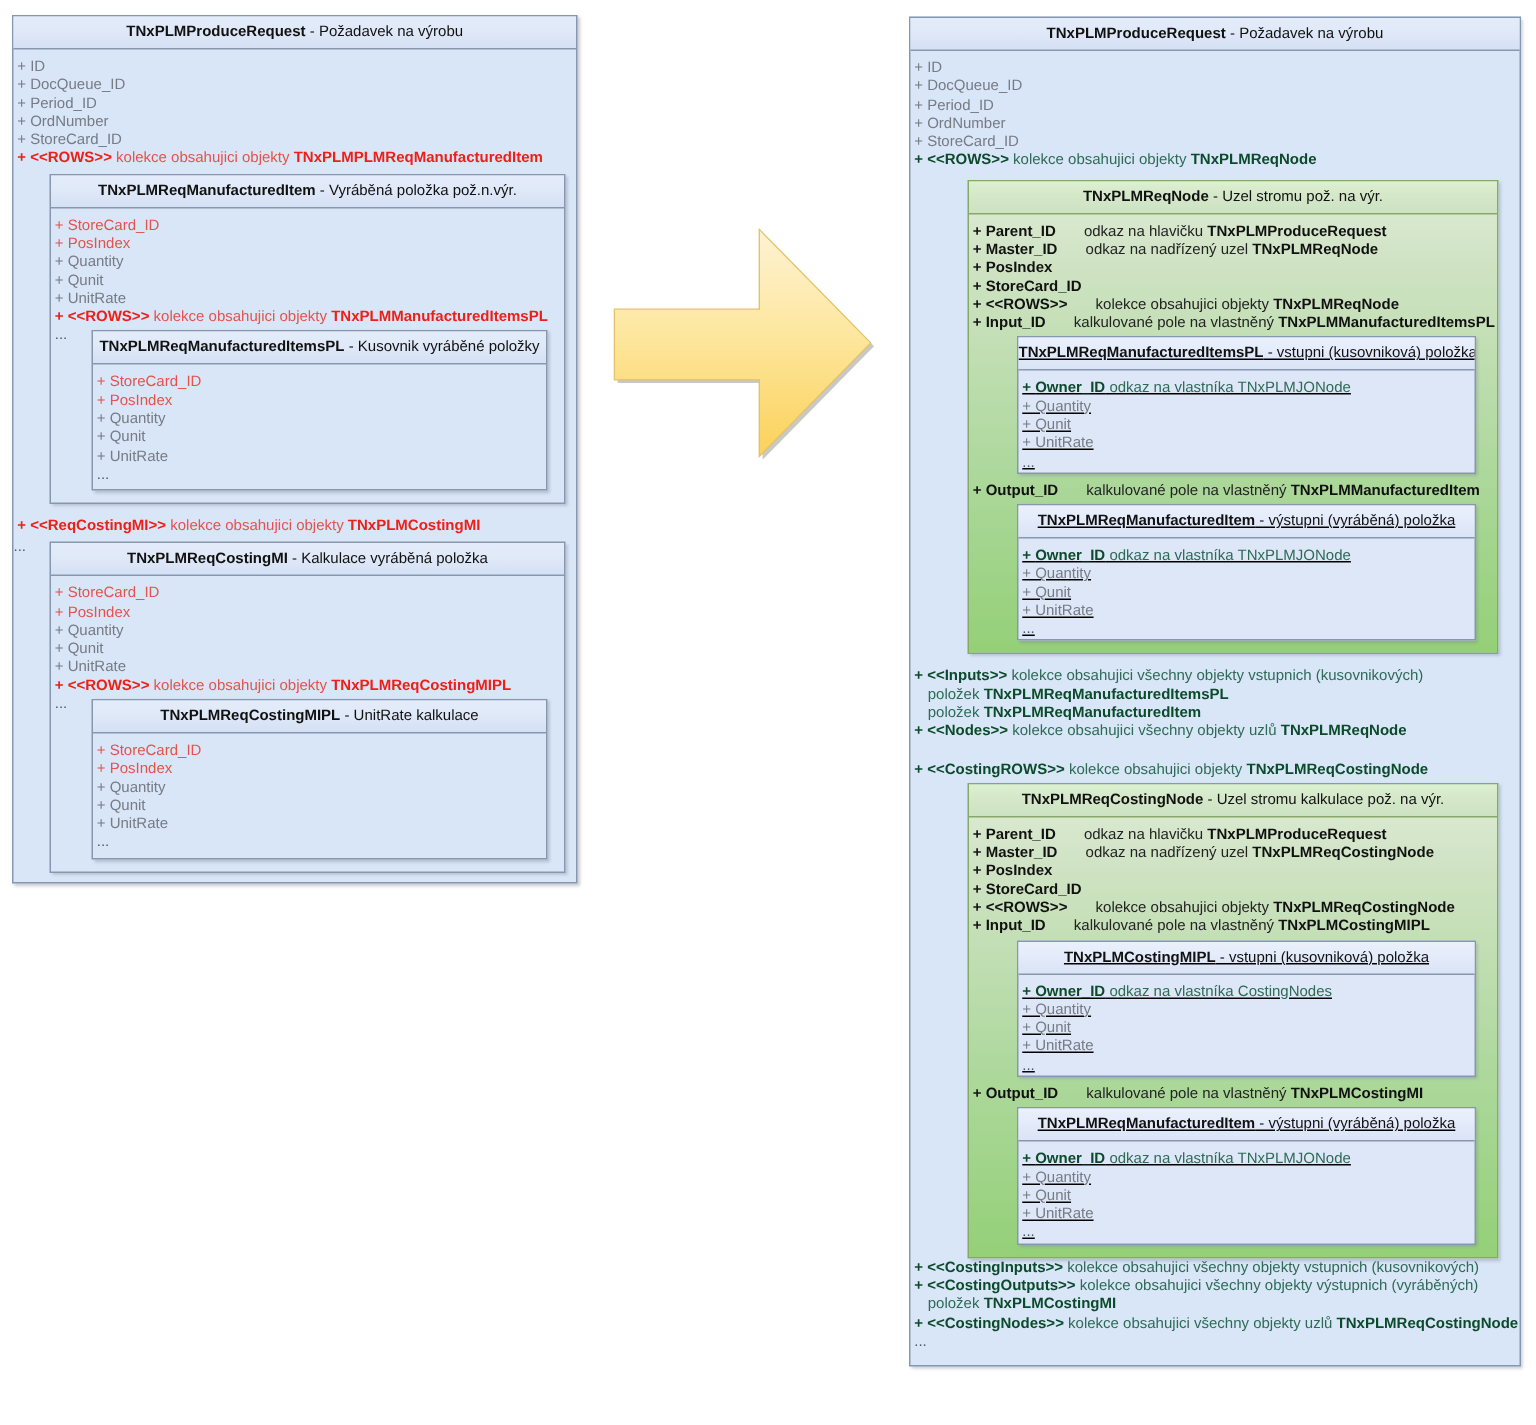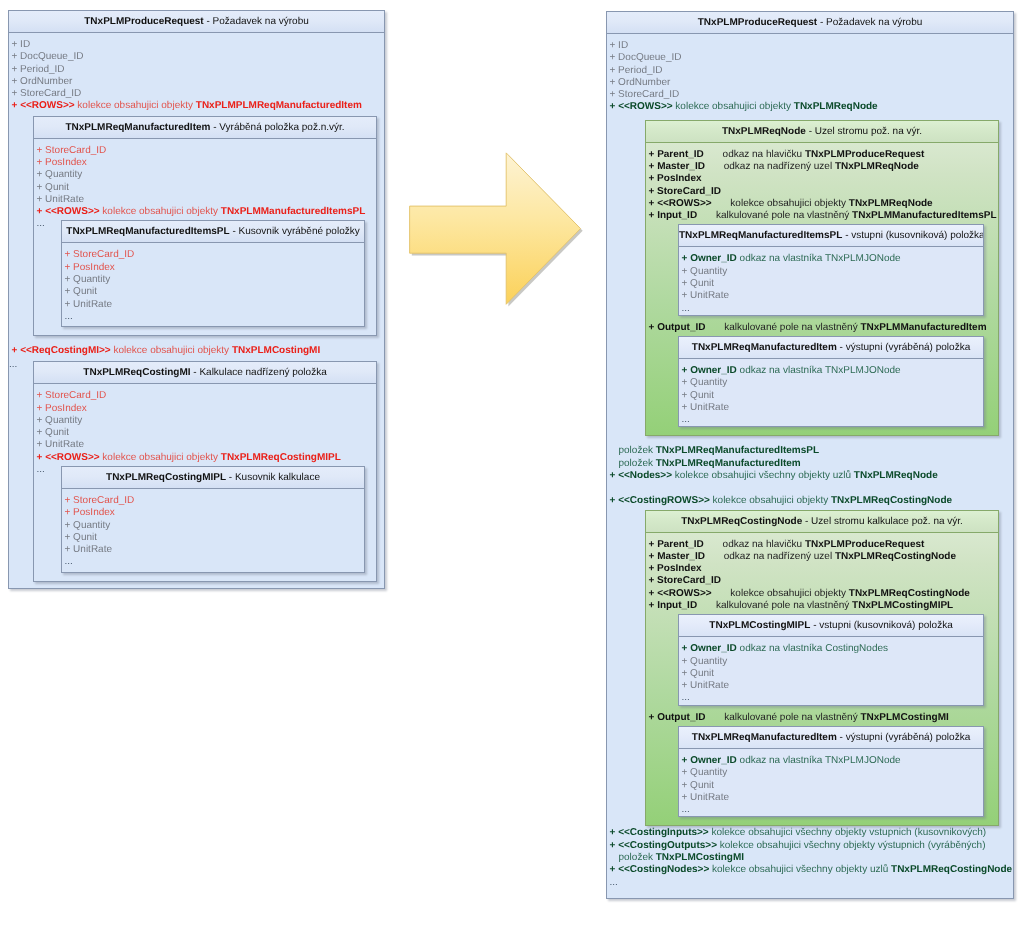--- a/index.html
+++ b/index.html
@@ -29,21 +29,21 @@
   .gry{color:#767b84;}
   .ell{color:#46586c;}
 
   .blue{background:#d9e6f8;border:1px solid #8897b0;}
   .blue > .hdr{background:linear-gradient(to bottom,#e4ecfa 0%,#e0e9f8 45%,#d4e0f4 100%);
                border-bottom:1px solid #8897b0;}
   .green{border:1px solid #86a96a;
          background:linear-gradient(to bottom,#dfecd7 0%,#d0e3c4 17%,#b0d9a0 57%,#94d078 100%);}
   .green > .hdr{background:linear-gradient(to bottom,#dcf0d2 0%,#d5e9ca 40%,#cde2c2 100%);
                border-bottom:1px solid #86a96a;}
-  .white{background:#dde7f8;border:1px solid #8897b0;}
+  .white{background:#dde7f8;border:1px solid #8897b0;text-decoration:underline;}
   .white > .hdr{background:linear-gradient(to bottom,#eaf1fc 0%,#e4ebfa 45%,#d9e4f6 100%);
                border-bottom:1px solid #8897b0;}
 
   .shadow{box-shadow:1.5px 1.5px 2px rgba(120,128,145,0.40);}
   .childwrap{position:relative;}
   .childdots{position:absolute;left:2.5px;top:-2.5px;font-size:10px;line-height:12.28px;color:#46586c;}
 </style>
 </head>
 <body>
 
@@ -81,32 +81,32 @@
                   </div>
                 </div>
               </div>
             </div>
           </div>
         </div>
         <div class="row"><span class="redb">+ </span><span class="redb">&lt;&lt;ReqCostingMI&gt;&gt;</span><span class="red"> kolekce obsahujici objekty </span><span class="redb">TNxPLMCostingMI</span></div>
         <div class="childwrap">
           <span class="childdots" style="left: 0px;">...</span>
           <div class="cls blue shadow" style="margin-left:24px;margin-right:7px;margin-top:4px;margin-bottom:5px;">
-            <div class="hdr"><span class="nm">TNxPLMReqCostingMI</span><span> - Kalkulace nadřízený položka</span></div>
+            <div class="hdr"><span class="nm">TNxPLMReqCostingMI</span><span> - Kalkulace vyráběná položka</span></div>
             <div class="body" style="padding-top:6px;padding-bottom:0px;">
               <div class="row"><span class="red">+ StoreCard_ID</span></div>
               <div class="row"><span class="red">+ PosIndex</span></div>
               <div class="row"><span class="gry">+ Quantity</span></div>
               <div class="row"><span class="gry">+ Qunit</span></div>
               <div class="row"><span class="gry">+ UnitRate</span></div>
               <div class="row"><span class="redb">+ </span><span class="redb">&lt;&lt;ROWS&gt;&gt;</span><span class="red"> kolekce obsahujici objekty </span><span class="redb">TNxPLMReqCostingMIPL</span></div>
               <div class="childwrap">
                 <span class="childdots">...</span>
                 <div class="cls blue shadow" style="margin-left:27px;margin-right:11px;margin-top:2px;margin-bottom:8px;">
-                  <div class="hdr"><span class="nm">TNxPLMReqCostingMIPL</span><span> - Kusovnik kalkulace</span></div>
+                  <div class="hdr"><span class="nm">TNxPLMReqCostingMIPL</span><span> - UnitRate kalkulace</span></div>
                   <div class="body" style="padding-top:6px;padding-bottom:3px;">
                     <div class="row"><span class="red">+ StoreCard_ID</span></div>
                     <div class="row"><span class="red">+ PosIndex</span></div>
                     <div class="row"><span class="gry">+ Quantity</span></div>
                     <div class="row"><span class="gry">+ Qunit</span></div>
                     <div class="row"><span class="gry">+ UnitRate</span></div>
                     <div class="row"><span class="ell">...</span></div>
                   </div>
                 </div>
               </div>
@@ -172,20 +172,21 @@
                     <div class="row"><span class="gry">+ Quantity</span></div>
                     <div class="row"><span class="gry">+ Qunit</span></div>
                     <div class="row"><span class="gry">+ UnitRate</span></div>
                     <div class="row"><span class="ell">...</span></div>
                   </div>
                 </div>
               </div>
             </div>
           </div>
         </div>
+        <div class="row"><span class="grnb">+ </span><span class="grnb">&lt;&lt;Inputs&gt;&gt;</span><span class="grn"> kolekce obsahujici všechny objekty vstupnich (kusovnikových)</span></div>
         <div class="row" style="padding-left: 11.5px;"><span class="grn">položek </span><span class="grnb">TNxPLMReqManufacturedItemsPL</span></div>
         <div class="row" style="padding-left: 11.5px;"><span class="grn">položek </span><span class="grnb">TNxPLMReqManufacturedItem</span></div>
         <div class="row"><span class="grnb">+ </span><span class="grnb">&lt;&lt;Nodes&gt;&gt;</span><span class="grn"> kolekce obsahujici všechny objekty uzlů </span><span class="grnb">TNxPLMReqNode</span></div>
         <div style="height: 13px;"></div>
         <div class="row"><span class="grnb">+ </span><span class="grnb">&lt;&lt;CostingROWS&gt;&gt;</span><span class="grn"> kolekce obsahujici objekty </span><span class="grnb">TNxPLMReqCostingNode</span></div>
         <div class="childwrap">
           <div class="cls green shadow" style="margin-left:38px;margin-right:14px;margin-top:2px;margin-bottom:1px;">
             <div class="hdr"><span class="nm">TNxPLMReqCostingNode</span><span> - Uzel stromu kalkulace pož. na výr.</span></div>
             <div class="body" style="padding-top:6px;padding-bottom:2px;">
               <div class="row"><span class="blkb">+ </span><span class="blkb">Parent_ID</span><span class="blk"> odkaz na hlavičku </span><span class="blkb">TNxPLMProduceRequest</span></div>

